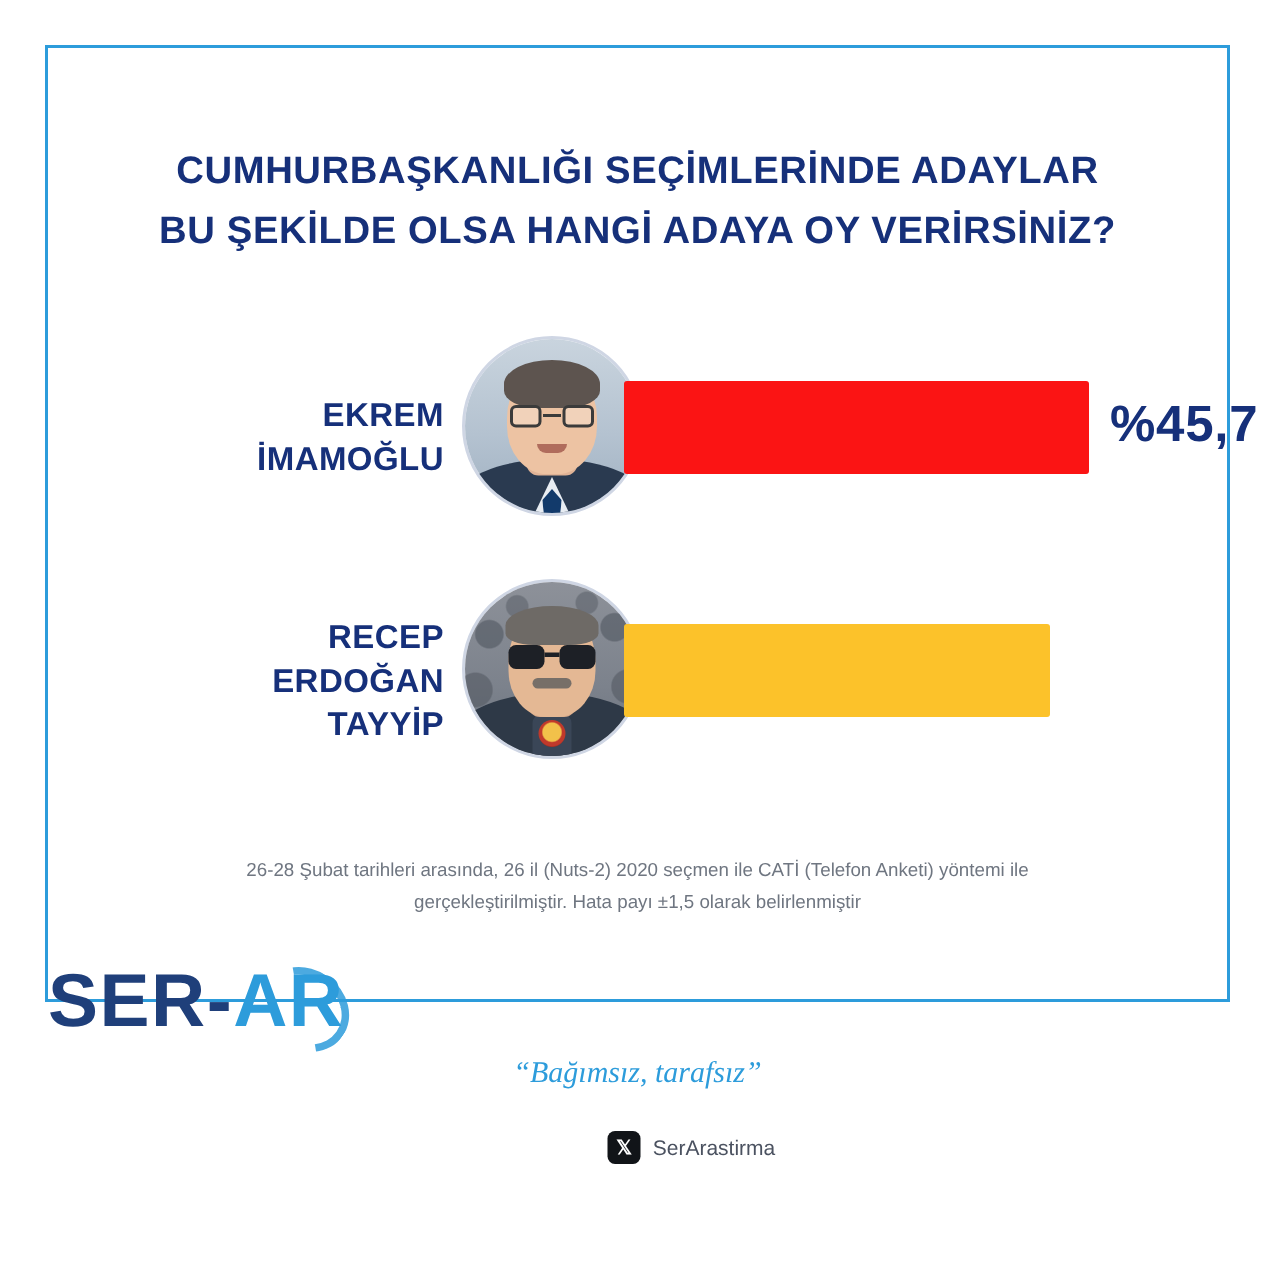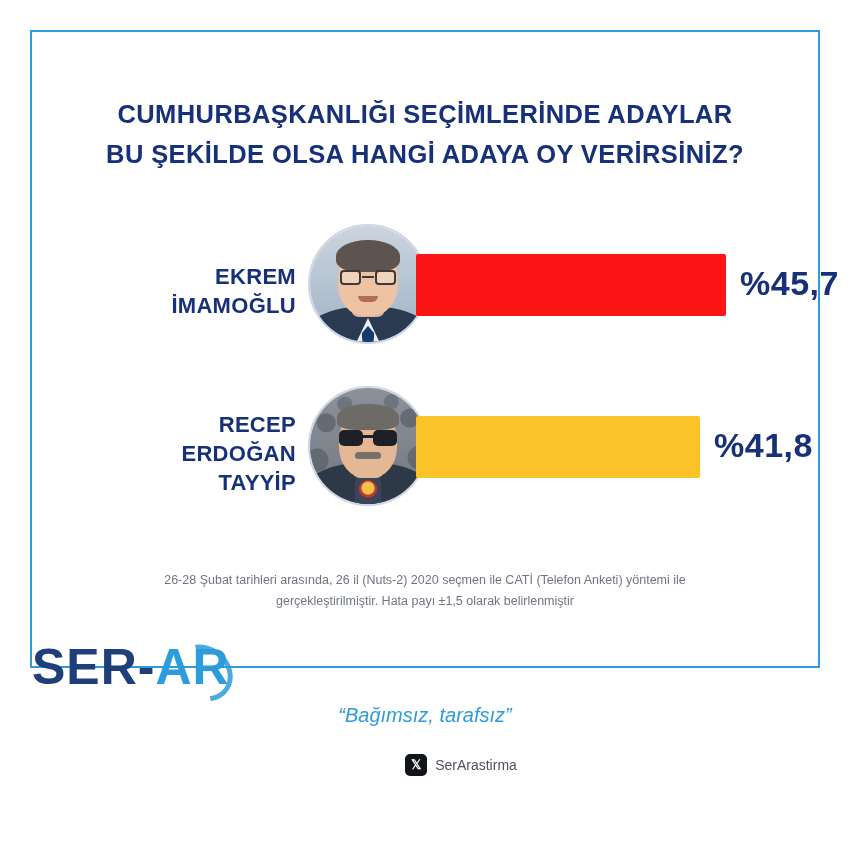--- a/index.html
+++ b/index.html
@@ -257,21 +257,21 @@
   }
   .slogan {
     position: absolute;
     left: 0;
     top: 672px;
     width: 100%;
     text-align: center;
     color: #2d9cdb;
     font-size: 20px;
     font-style: italic;
-    font-family: Liberation Sans, sans-serif;
+    font-family: Liberation Serif, serif;
   }
   .social {
     position: absolute;
     left: 0;
     top: 722px;
     width: 100%;
     text-align: center;
     color: #4b5260;
     font-size: 14px;
     margin-left: 36px;
@@ -356,21 +356,20 @@
             <span class="bridge"></span>
             <span class="lens r"></span>
           </div>
           <div class="mustache"></div>
           <div class="badge"></div>
         </div>
       </div>
 
       <div class="bar-area">
         <div class="bar" id="bar1" style="width: 284px; background: rgb(252, 194, 42);"></div>
-        <div class="bar-value" id="val1" style="left: 298px;">%41,8</div>
       </div>
     </div>
 
   </div>
 
   <div class="note">
     <div>26-28 Şubat tarihleri arasında, 26 il (Nuts-2) 2020 seçmen ile CATİ (Telefon Anketi) yöntemi ile</div>
     <div>gerçekleştirilmiştir. Hata payı ±1,5 olarak belirlenmiştir</div>
   </div>
 

